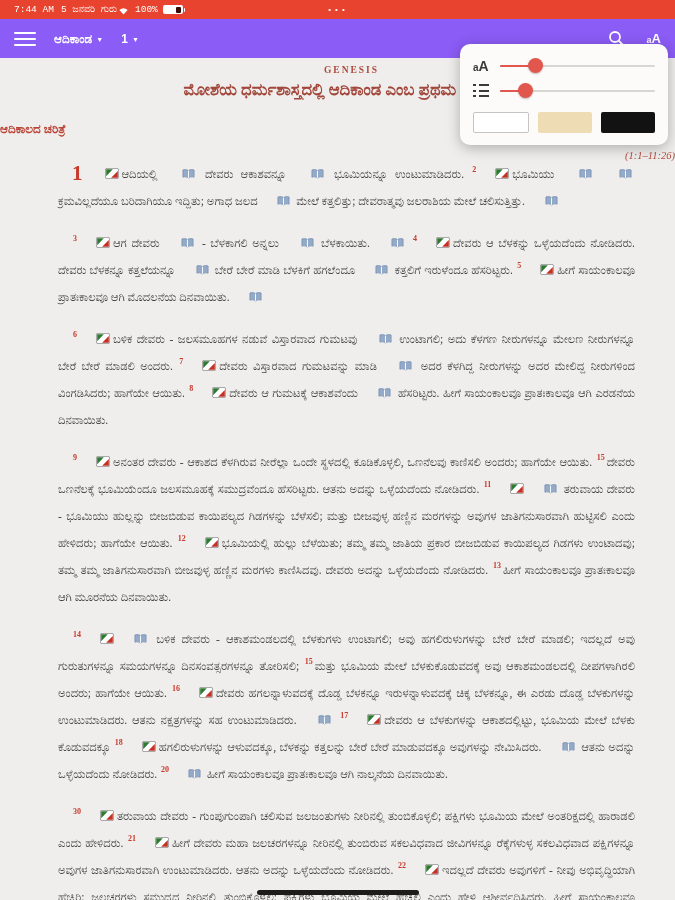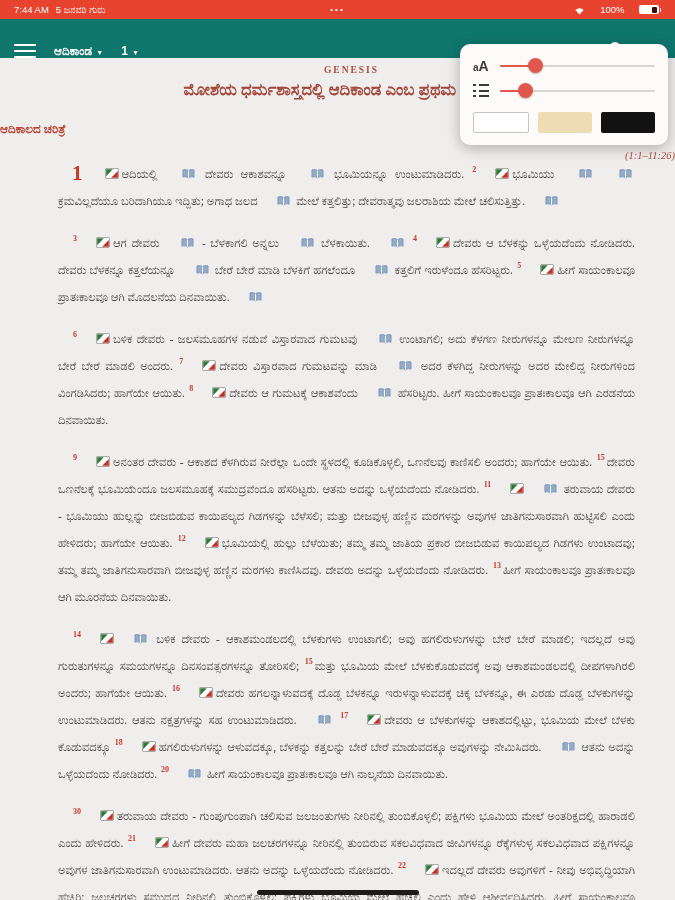--- a/index.html
+++ b/index.html
@@ -6,37 +6,37 @@
   body{
     width:675px;height:900px;overflow:hidden;position:relative;
     background:#efeeec;
     font-family:"Liberation Serif", serif;
     -webkit-font-smoothing:antialiased;
   }
   
   .status-bar{
     position:absolute;top:0;left:0;right:0;height:19px;
     background:#e8432f;color:#ffffff;
-    display:flex;align-items:center;justify-content:space-between;
+    display:flex;align-items:center;
     padding:0 14px;box-sizing:border-box;
-    font-family:Liberation Sans, sans-serif;font-size:9.5px;
+    font-family:Liberation Mono, monospace;font-size:9.5px;
   }
   .status-left{display:flex;gap:7px;align-items:center;}
   .status-center{position:absolute;left:50%;transform:translateX(-50%);letter-spacing:2px;font-size:8px;opacity:.95;}
-  .status-right{display:flex;gap:14px;align-items:center;}
+  .status-right{display:flex;gap:5px;align-items:center;}
   .wifi{width:13px;height:10px;}
   .battery{display:flex;align-items:center;}
   .bat-body{width:20px;height:9px;border-radius:2px;background:#ffffff;position:relative;}
   .bat-body:after{content:"";position:absolute;right:2px;top:1.5px;width:5px;height:6px;background:#3c0b06;border-radius:1px;}
   .bat-nub{width:1.5px;height:4px;background:#ffffff;border-radius:0 1px 1px 0;margin-left:1px;}
   
   .nav-bar{
     position:absolute;top:19px;left:0;right:0;height:39px;
-    background:#0f766e;color:#fff;
-    display:flex;align-items:flex-end;gap:18px;
+    background:#8b5cf6;color:#fff;
+    display:flex;align-items:center;gap:18px;
     padding:0 14px;box-sizing:border-box;
     font-family:"Liberation Sans", sans-serif;
   }
   .hamburger{width:22px;height:14px;display:flex;flex-direction:column;justify-content:space-between;cursor:pointer;}
   .hamburger span{display:block;height:2px;background:#ffffff;border-radius:1px;}
   .selector{font-size:12px;font-weight:bold;display:flex;align-items:center;gap:4px;cursor:pointer;}
   .caret{font-size:7px;transform:translateY(1px);}
   .nav-right{margin-left:auto;display:flex;align-items:center;gap:22px;}
   .nav-icon{width:17px;height:17px;}
   .aA-white{font-size:13px;font-weight:bold;color:#fff;}

